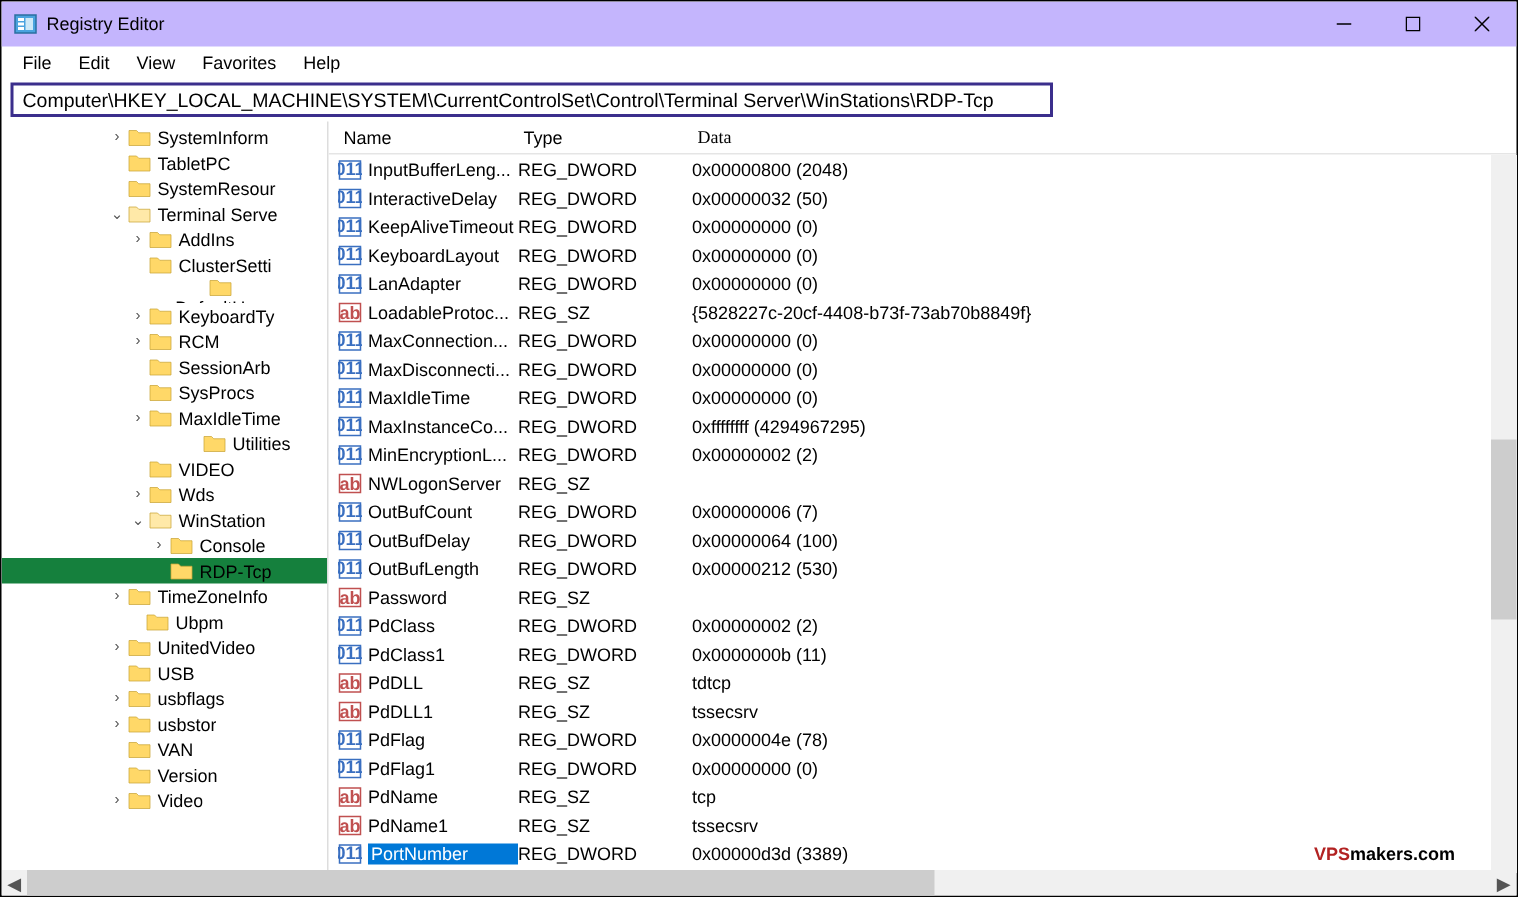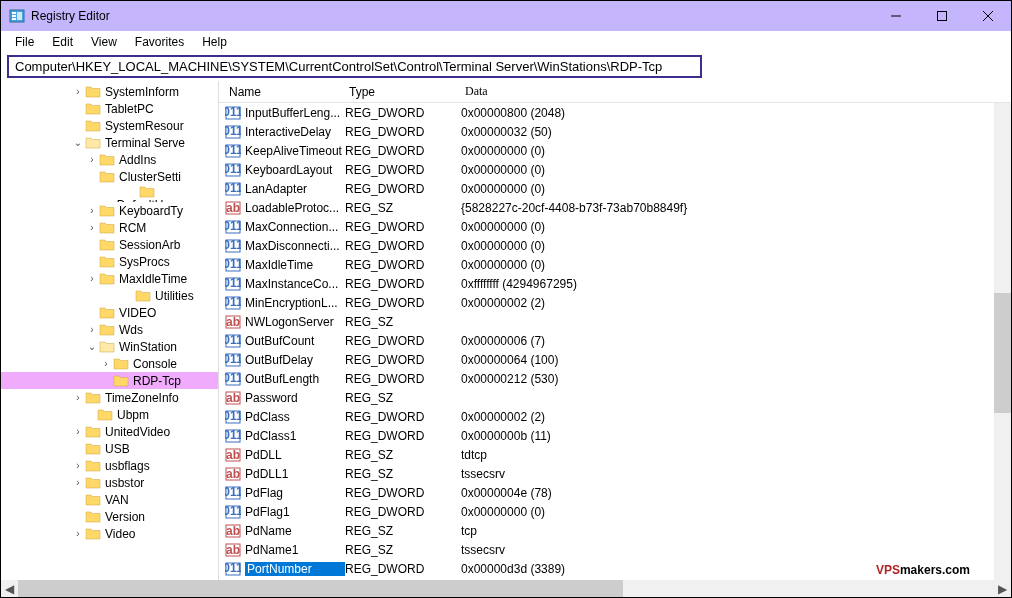--- a/index.html
+++ b/index.html
@@ -15,21 +15,21 @@
 .menubar .menu-item { padding: 2px 8px; }
 
 .addressbar-wrap { padding: 2px 6px 3px 6px; }
 .addressbar { border: 2px solid #3b2e8c; padding: 2px 6px; width: 695px; background: #fff; font-size: 13px; }
 
 .content { display: flex; height: calc(100% - 30px - 22px - 26px - 17px); }
 
 .tree { width: 218px; border-right: 1px solid #ddd; overflow: hidden; padding-top: 2px; position: relative; }
 .tree-inner { position: relative; }
 .tree-row { display: flex; align-items: center; height: 17px; white-space: nowrap; padding-left: 4px; }
-.tree-row.selected { background: #f0abfc; }
+.tree-row.selected { background: #15803d; }
 .tree-row .twisty { width: 14px; text-align: center; color: #555; font-size: 10px; }
 .tree-row .folder { width: 16px; height: 14px; margin-right: 4px; display: flex; align-items: center; justify-content: center; }
 .tree-row .label { overflow: hidden; text-overflow: clip; }
 .folder svg { display: block; }
 
 .values { flex: 1; overflow: hidden; position: relative; }
 .values-header { display: flex; height: 22px; border-bottom: 1px solid #e5e5e5; align-items: center; padding-left: 6px; }
 .values-header .col { padding: 2px 4px; }
 .col-name { width: 120px; }
 .col-type { width: 116px; }

